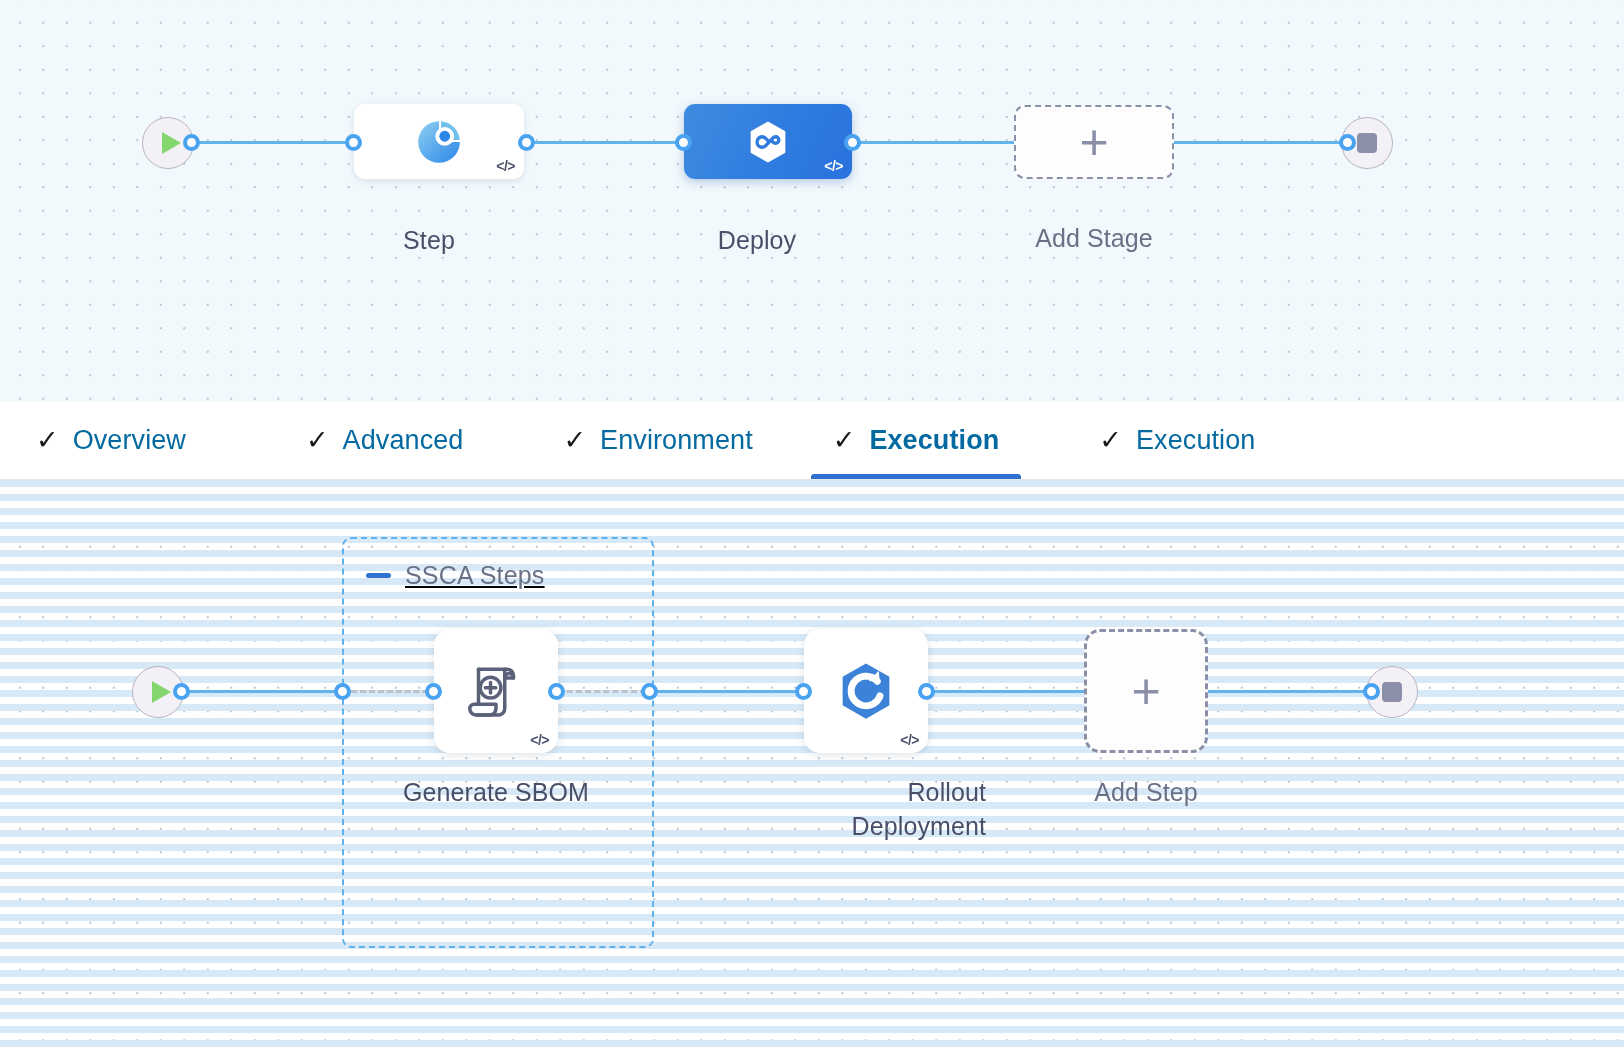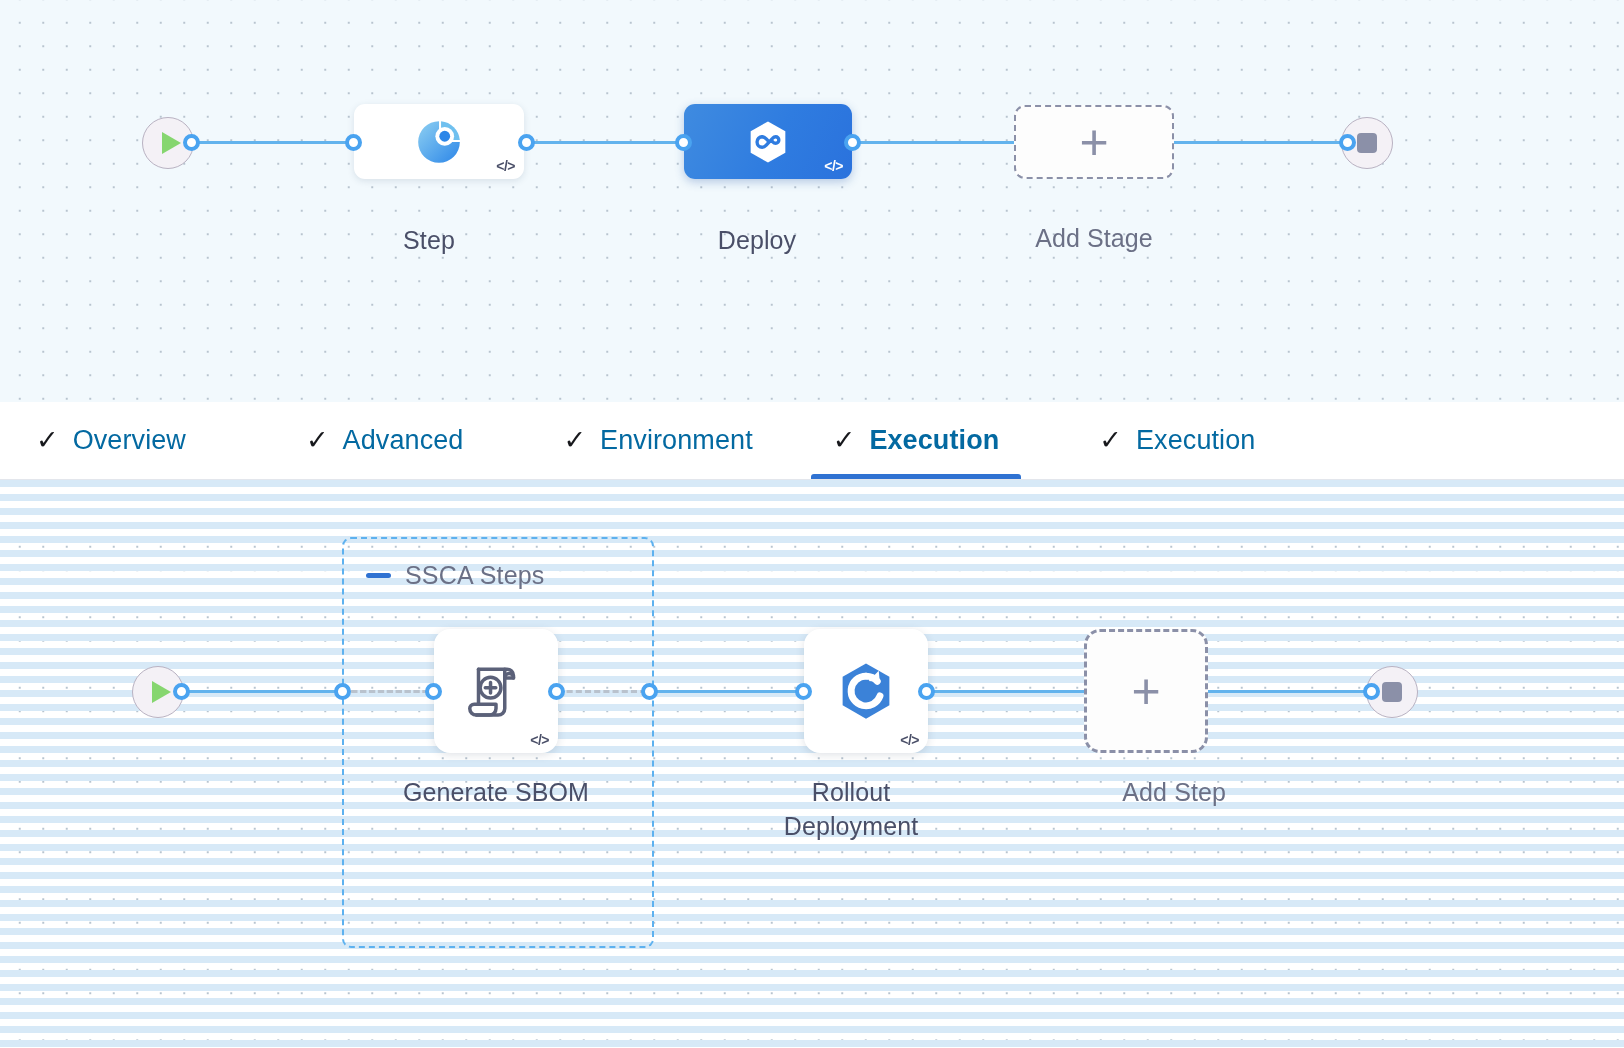--- a/index.html
+++ b/index.html
@@ -100,21 +100,21 @@
     background: #fdfdfd; border: 3px dashed #8b90a8; box-shadow: none;
   }
 
   
   .step-group {
     position: absolute; border: 2.2px dashed #5db1ef; border-radius: 9px;
     background: rgba(255,255,255,0.0);
   }
   .group-header {
     position: absolute; left: 22px; top: 22px;
-    display: flex; align-items: center; gap: 14px;
+    display: flex; align-items: center; gap: 14px; text-decoration: underline;
   }
   .collapse-icon {
     width: 25px; height: 5px; background: #2f72d2; border-radius: 3px;
   }
   .group-title { font-size: 25px; color: #6b7086; letter-spacing: .2px; }
 
   
   .tabbar {
     position: absolute; left: 0; top: 402px; width: 1624px; height: 78px;
     background: #ffffff; border-bottom: 1px solid #e3e6ec;
@@ -258,29 +258,29 @@
       <svg width="68" height="68" viewBox="0 0 64 64">
         <path d="M32 6 L54 18.5 L54 45.5 L32 58 L10 45.5 L10 18.5 Z" fill="#3b82d8"></path>
         <path d="M32 18 a14 14 0 1 0 13.2 18.6" fill="none" stroke="#ffffff" stroke-width="6.5" stroke-linecap="round"></path>
         <path d="M32 18 a14 14 0 0 1 10.6 4.9" fill="none" stroke="#ffffff" stroke-width="6.5" stroke-linecap="round"></path>
         <path d="M44 13 l1 10.5 l-10.5 -1 z" fill="#ffffff"></path>
       </svg>
       <span class="code-badge">&lt;/&gt;</span>
     </div>
     <div class="port" style="left:795px; top:203px;"></div>
     <div class="port" style="left:918px; top:203px;"></div>
-    <div class="node-label" style="left:731px; top:296px; width:240px;">
+    <div class="node-label" style="left:746px; top:296px; width:240px;text-align:right;">
       <div>Rollout</div>
       <div>Deployment</div>
     </div>
 
     <div class="step-card add" style="left:1084px; top:149px;">
       <span class="plus-glyph">+</span>
     </div>
-    <div class="node-label muted" style="left:1066px; top:296px; width:160px;text-align:right;">Add Step</div>
+    <div class="node-label muted" style="left:1066px; top:296px; width:160px;">Add Step</div>
 
     <div class="port" style="left:1363px; top:203px;"></div>
     <div class="terminal" style="left:1366px; top:186px;">
       <div class="stop-sq"></div>
     </div>
   </div>
 
 </div>
 
 </body></html>

